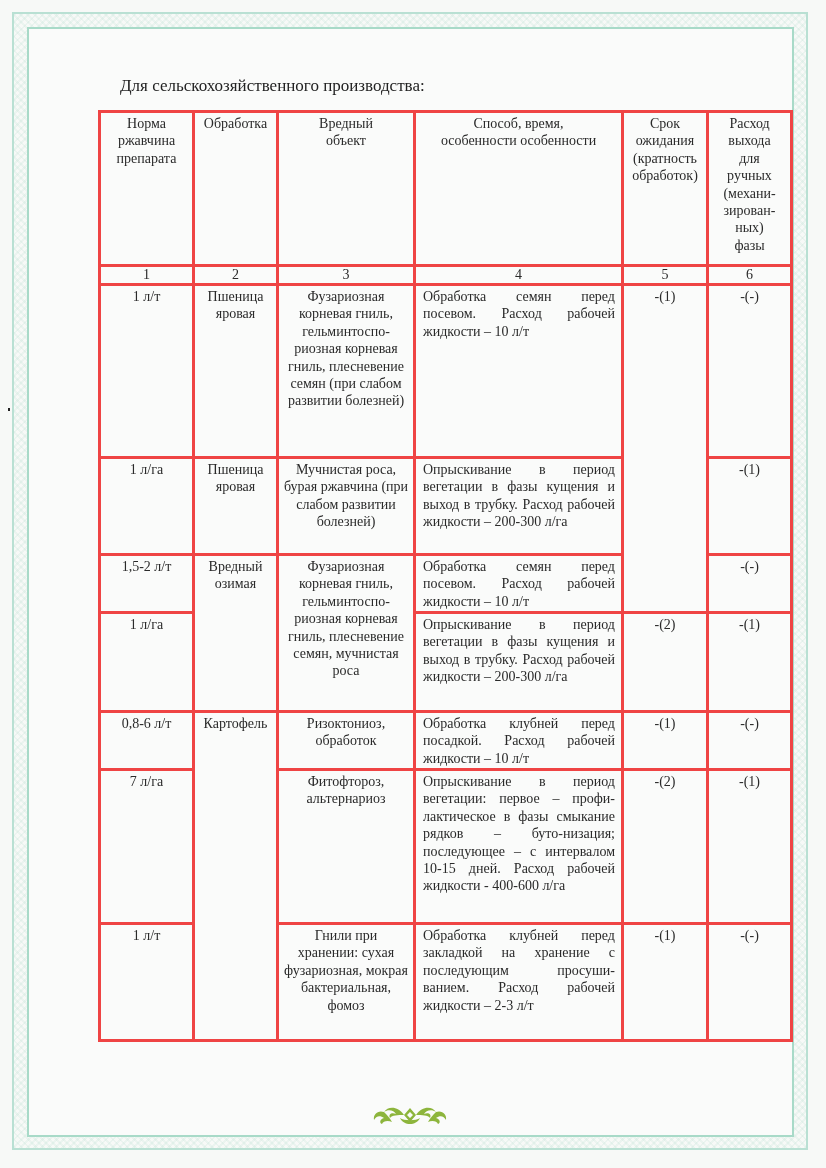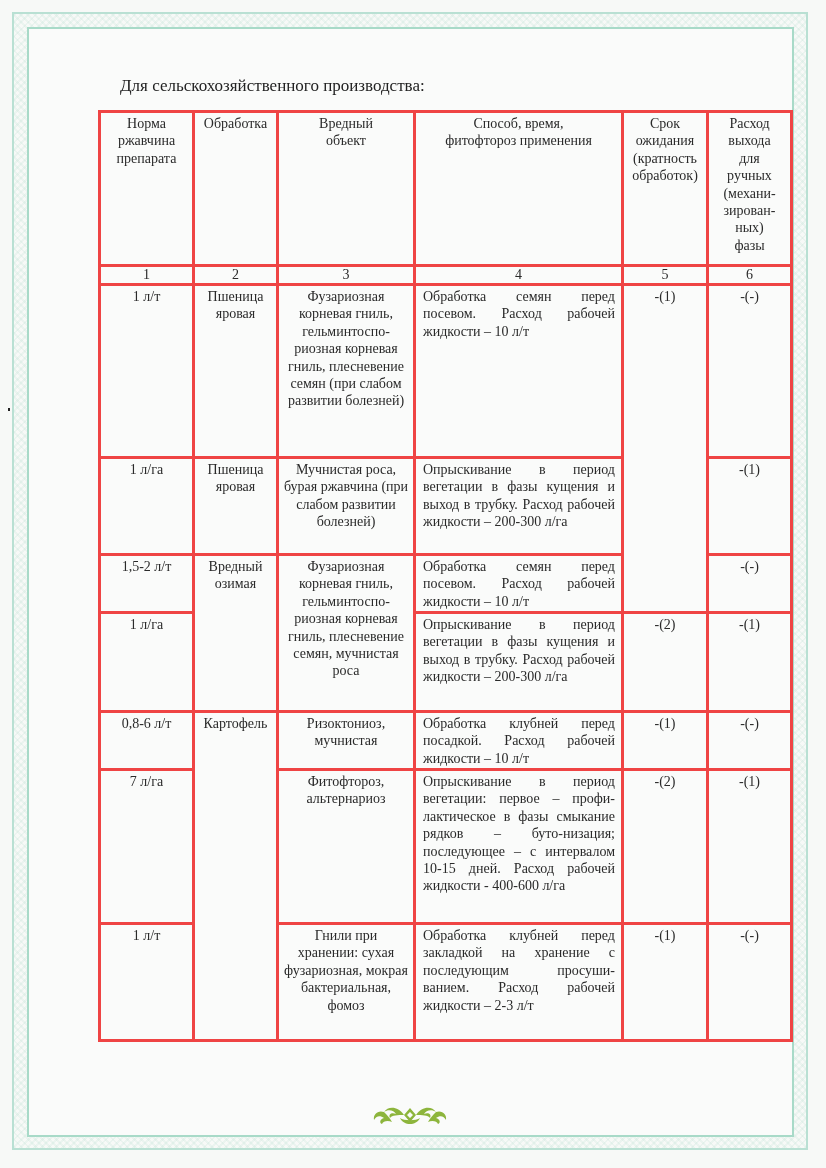--- a/index.html
+++ b/index.html
@@ -72,21 +72,21 @@
     </th>
     <th>
       <div>Обработка</div>
     </th>
     <th>
       <div>Вредный</div>
       <div>объект</div>
     </th>
     <th>
       <div>Способ, время,</div>
-      <div>фитофтороз применения</div>
+      <div>особенности особенности</div>
     </th>
     <th>
       <div>Срок</div>
       <div>ожидания</div>
       <div>(кратность</div>
       <div>обработок)</div>
     </th>
     <th>
       <div>Расход</div>
       <div>выхода</div>
@@ -135,21 +135,21 @@
   <tr style="height:99px">
     <td>1 л/га</td>
     <td class="just">Опрыскивание в период вегетации в фазы кущения и выход в трубку. Расход рабочей жидкости – 200-300 л/га</td>
     <td>-(2)</td>
     <td>-(1)</td>
   </tr>
 
   <tr style="height:58px">
     <td>0,8-6 л/т</td>
     <td rowspan="3">Картофель</td>
-    <td>Ризоктониоз, мучнистая</td>
+    <td>Ризоктониоз, обработок</td>
     <td class="just">Обработка клубней перед посадкой. Расход рабочей жидкости – 10 л/т</td>
     <td>-(1)</td>
     <td>-(-)</td>
   </tr>
 
   <tr style="height:154px">
     <td>7 л/га</td>
     <td>Фитофтороз, альтернариоз</td>
     <td class="just">Опрыскивание в период вегетации: первое – профи-лактическое в фазы смыкание рядков – буто-низация; последующее – с интервалом 10-15 дней. Расход рабочей жидкости - 400-600 л/га</td>
     <td>-(2)</td>

